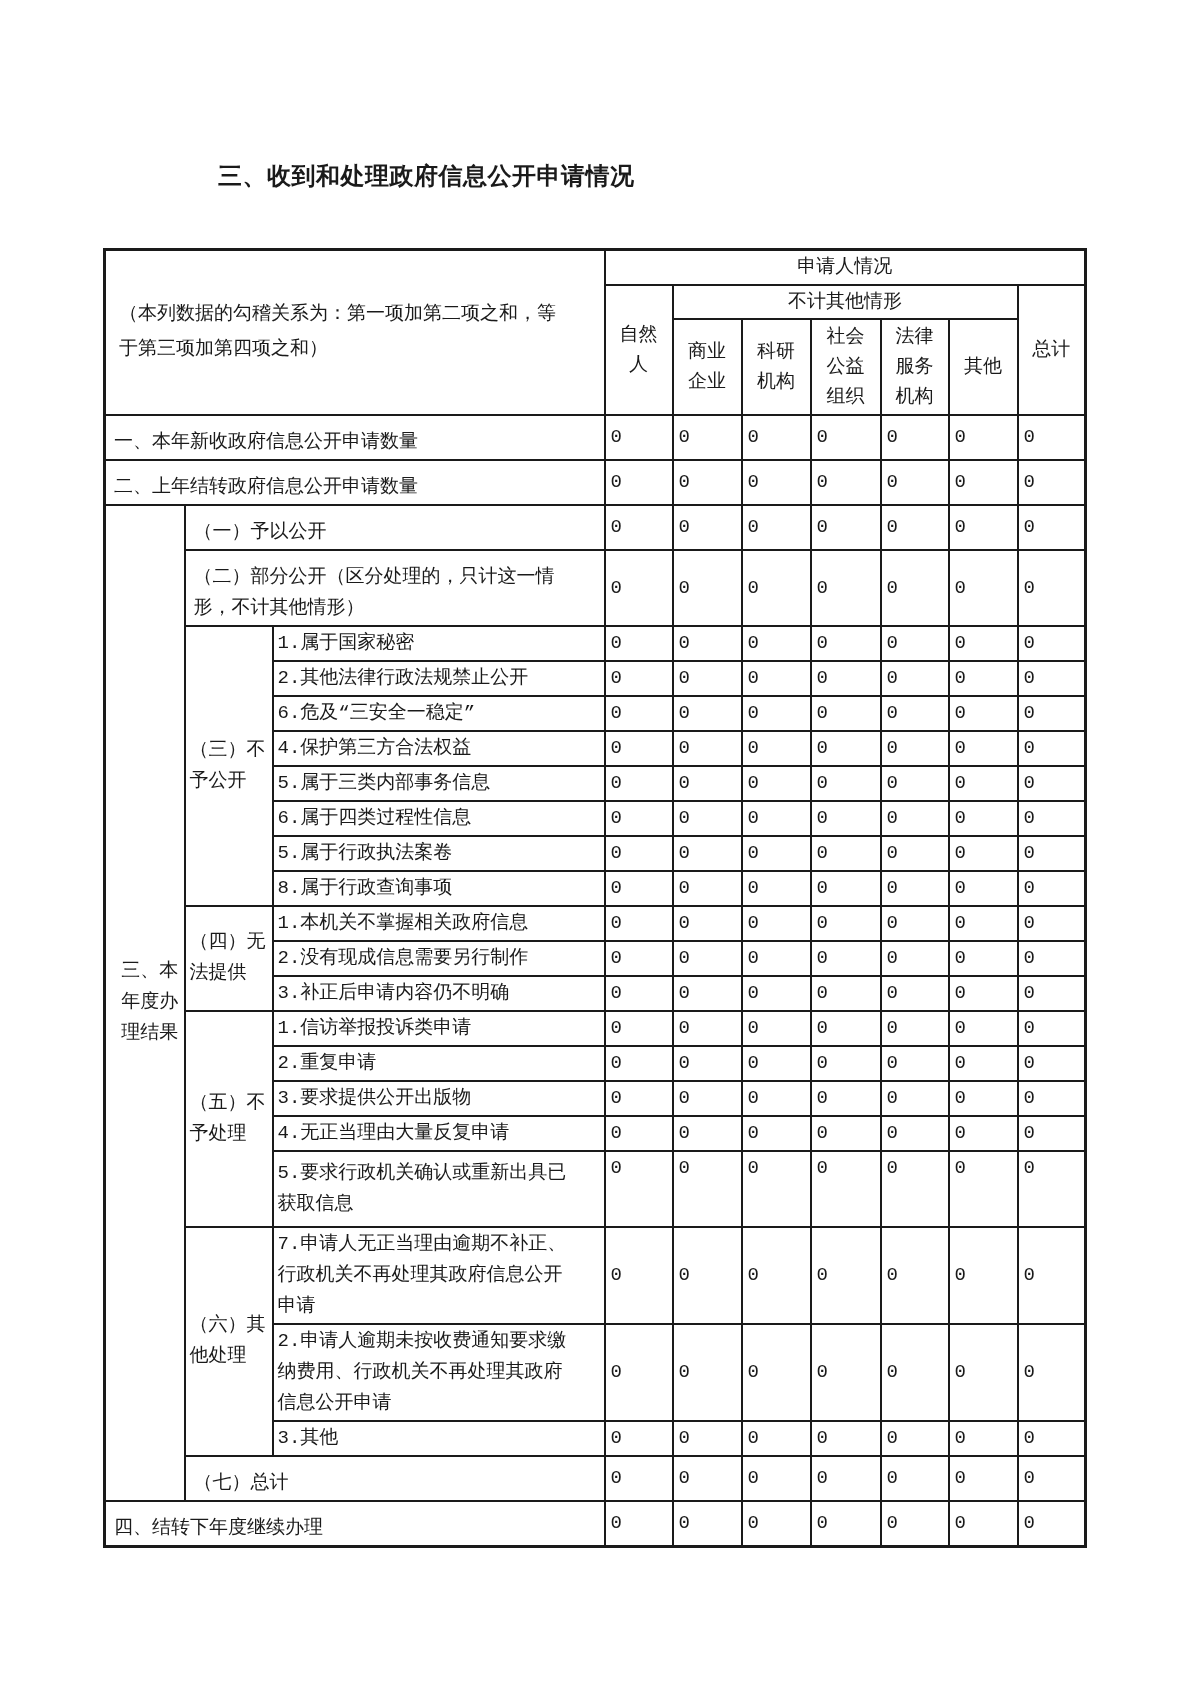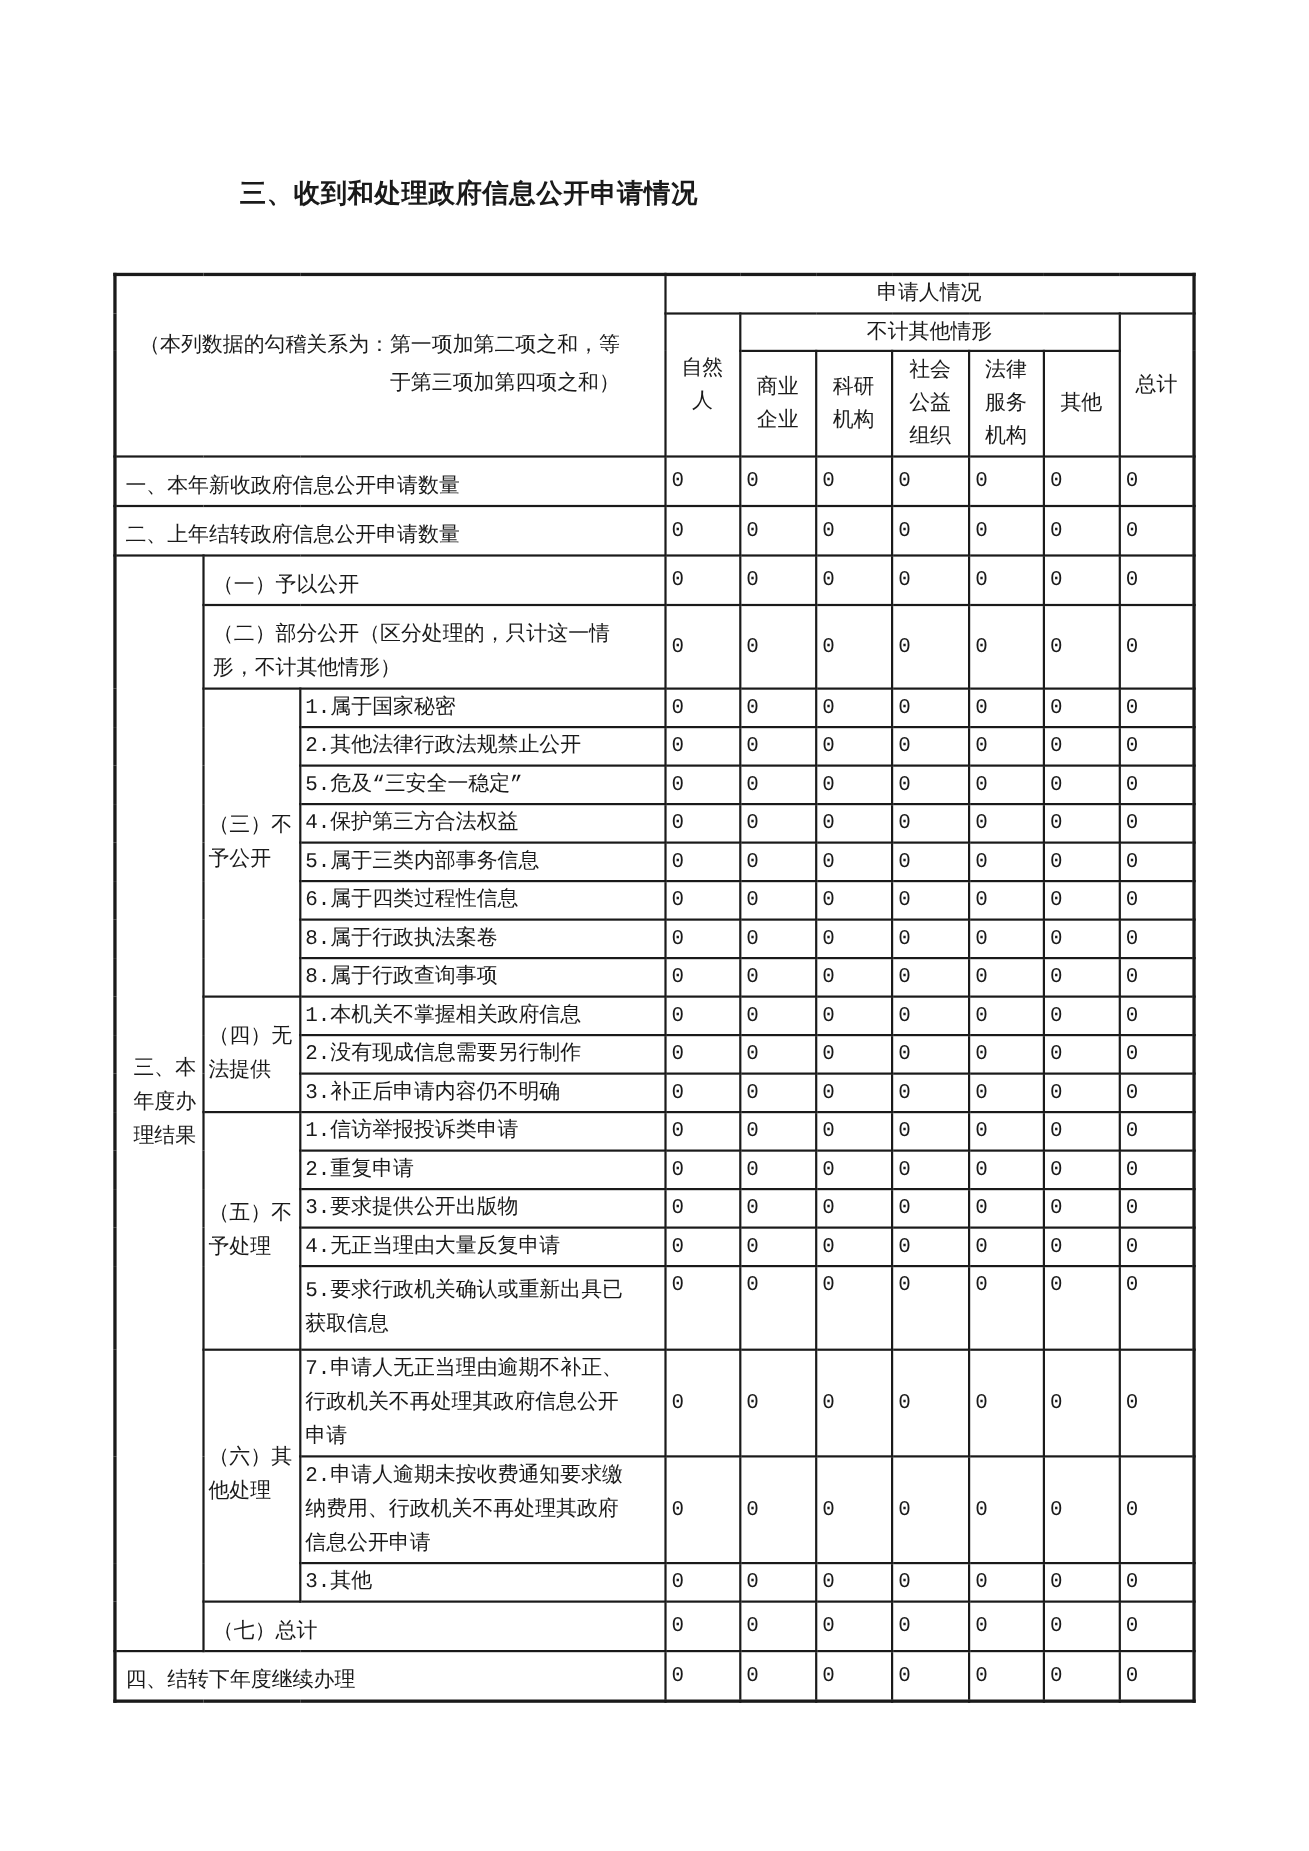--- a/index.html
+++ b/index.html
@@ -42,21 +42,21 @@
   }
   .report tr { height: 33px; }
   .report tr.hr1 { height: 35px; }
   .report tr.hr2 { height: 33px; }
   .report tr.hr3 { height: 96px; }
   .report tr.h64 { height: 64px; }
   .report tr.h76 { height: 76px; }
   .report tr.h97 { height: 97px; }
 
   .head { text-align: center; padding: 1px 6px; line-height: 30px; }
-  .note { text-align: right; padding: 2px 40px 2px 13px; line-height: 35px; }
+  .note { text-align: left; padding: 2px 40px 2px 13px; line-height: 35px; }
   .lbl  { text-align: left; padding: 11px 36px 1px 8px; line-height: 31px; }
   .lbl2 { text-align: left; padding: 1px 36px 1px 4px; line-height: 31px; margin-top: 16px; }
   .grp  { text-align: left; padding: 1px 1px 1px 4px; line-height: 31px; vertical-align: middle; margin-left: 40px; }
   .grp-main { padding-left: 12px; padding-right: 2px; text-align: center; }
   .v { text-align: left; padding: 1px 2px 1px 5px; line-height: 30px; }
   .vals-top .v { vertical-align: top; }
   .vt { vertical-align: top; }
 </style>
 </head>
 <body>
@@ -157,21 +157,21 @@
         <td class="lbl2">2.其他法律行政法规禁止公开</td>
         <td class="v">0</td>
           <td class="v">0</td>
           <td class="v">0</td>
           <td class="v">0</td>
           <td class="v">0</td>
           <td class="v">0</td>
           <td class="v">0</td>
       </tr>
       <tr>
-        <td class="lbl2">5.危及“三安全一稳定”</td>
+        <td class="lbl2">6.危及“三安全一稳定”</td>
         <td class="v">0</td>
           <td class="v">0</td>
           <td class="v">0</td>
           <td class="v">0</td>
           <td class="v">0</td>
           <td class="v">0</td>
           <td class="v">0</td>
       </tr>
       <tr>
         <td class="lbl2">4.保护第三方合法权益</td>
@@ -197,21 +197,21 @@
         <td class="lbl2">6.属于四类过程性信息</td>
         <td class="v">0</td>
           <td class="v">0</td>
           <td class="v">0</td>
           <td class="v">0</td>
           <td class="v">0</td>
           <td class="v">0</td>
           <td class="v">0</td>
       </tr>
       <tr>
-        <td class="lbl2">8.属于行政执法案卷</td>
+        <td class="lbl2">5.属于行政执法案卷</td>
         <td class="v">0</td>
           <td class="v">0</td>
           <td class="v">0</td>
           <td class="v">0</td>
           <td class="v">0</td>
           <td class="v">0</td>
           <td class="v">0</td>
       </tr>
       <tr>
         <td class="lbl2">8.属于行政查询事项</td>

